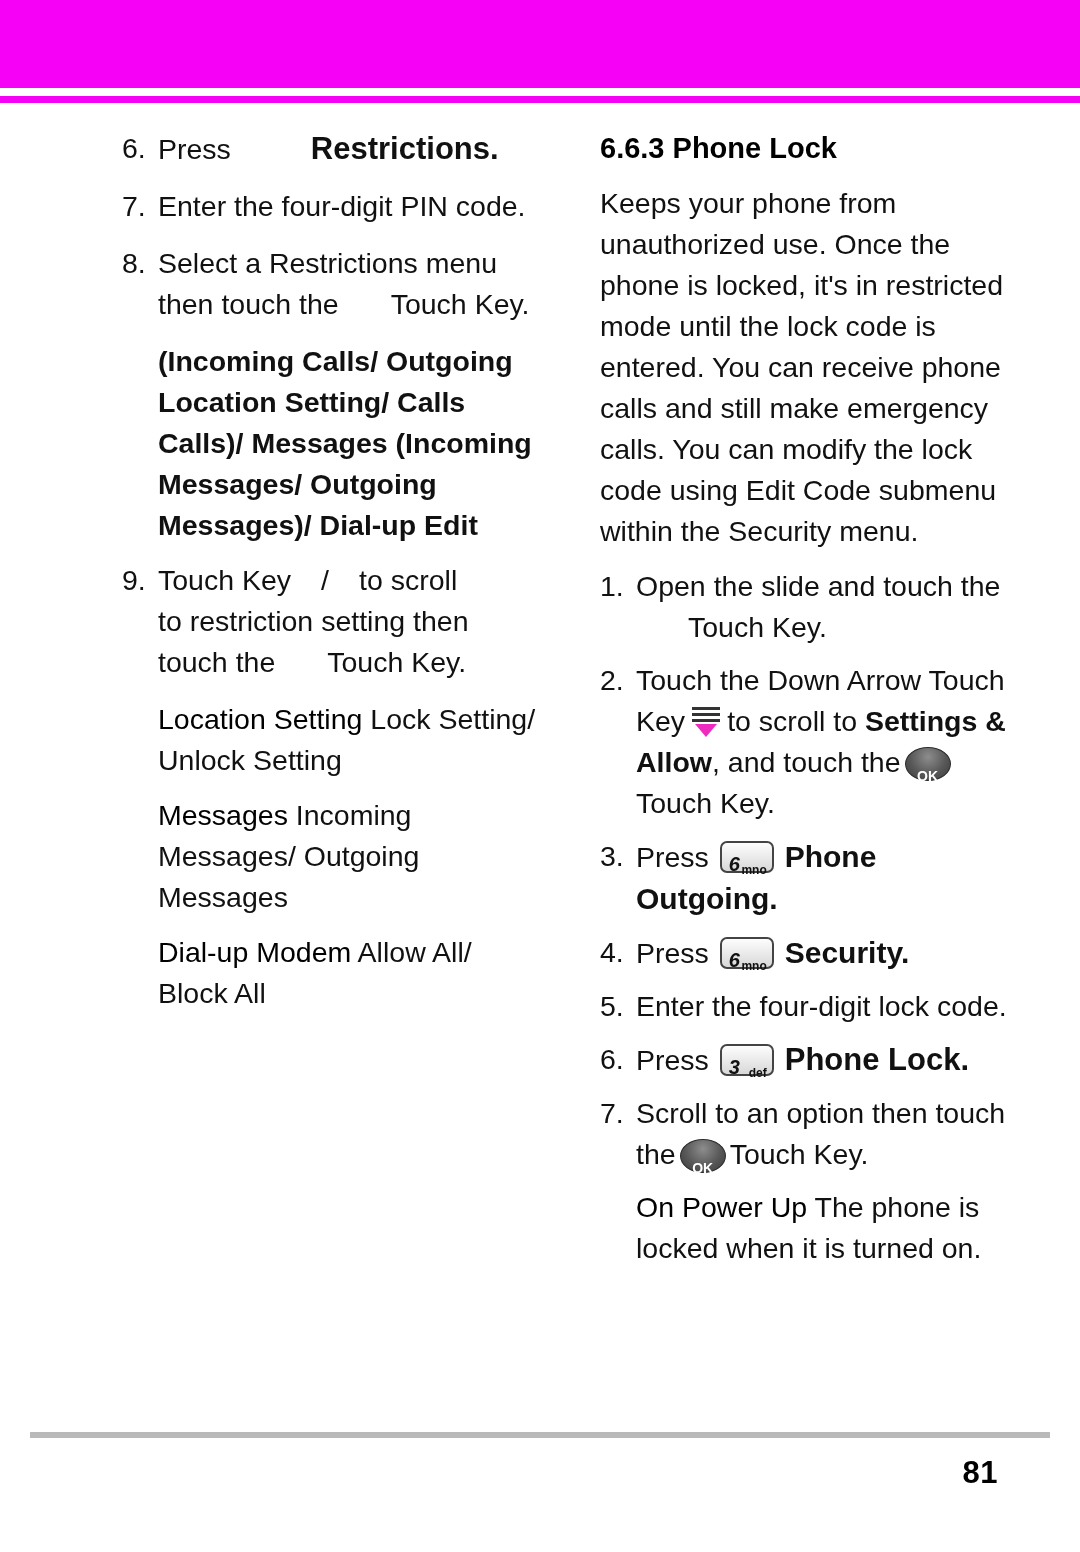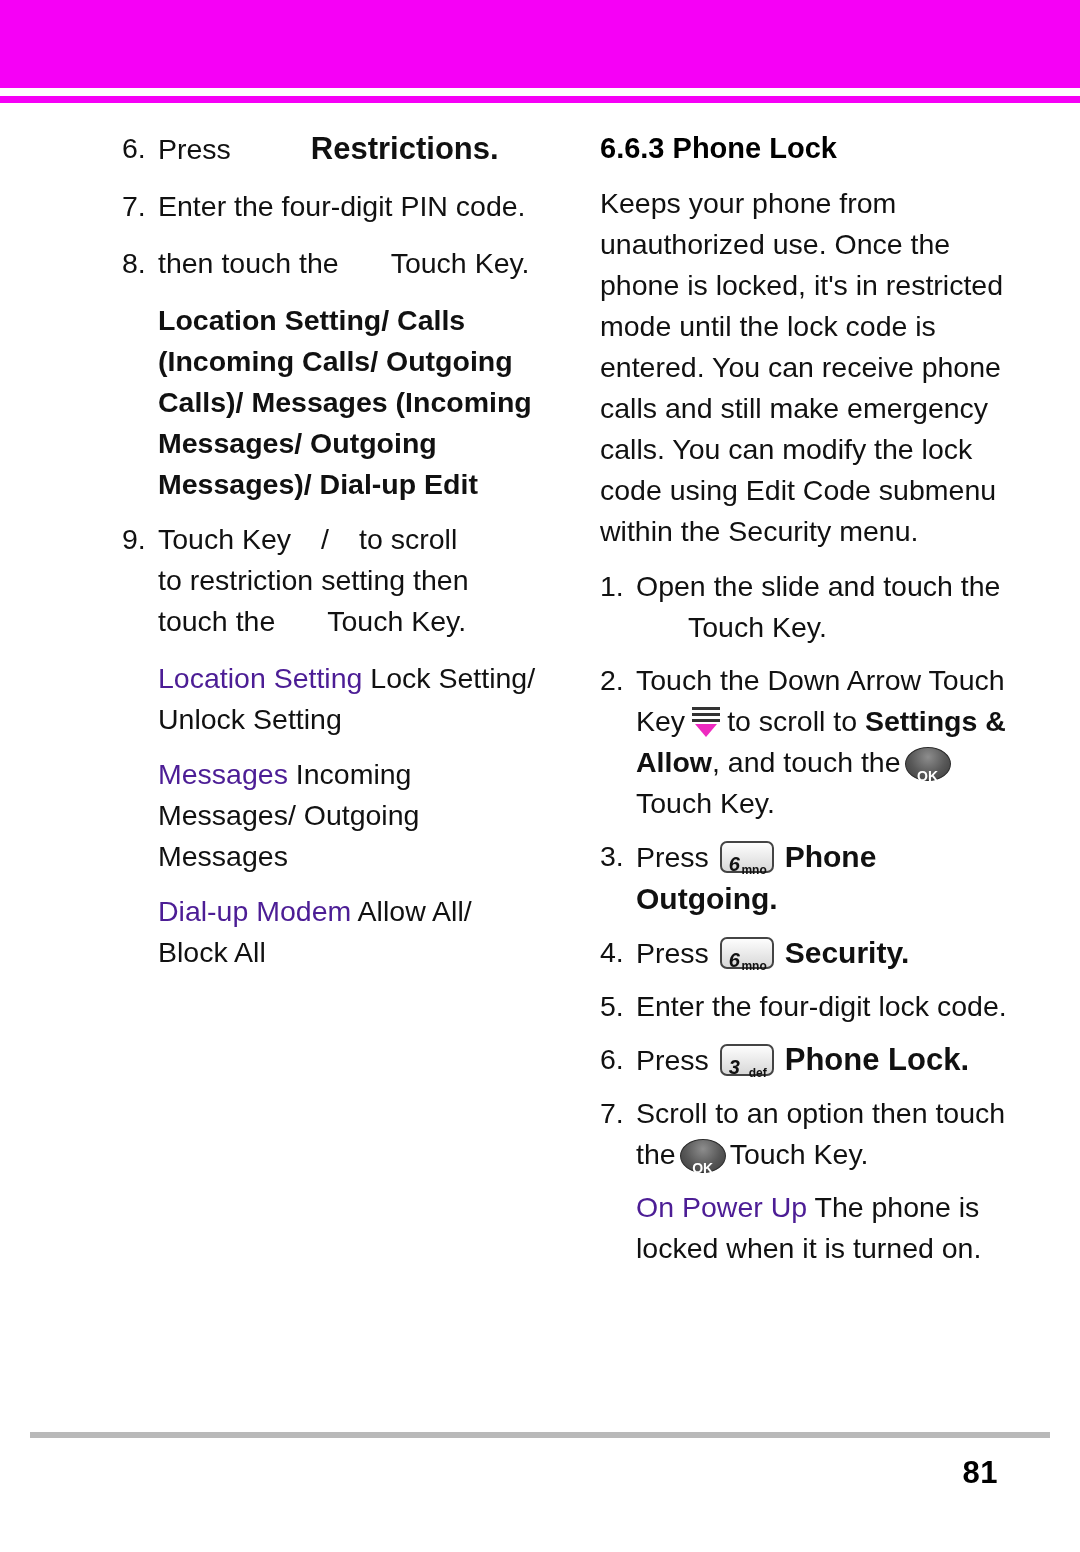--- a/index.html
+++ b/index.html
@@ -74,21 +74,21 @@
     top: 0;
     width: 34px;
     text-align: left;
   }
   .item .body {
     margin-left: 36px;
   }
   .tight { margin-bottom: 12px; }
 
   .b { font-weight: bold; }
-  .magenta { color: #4c1d95; }
+  .magenta { color: #000000; }
 
   .heading {
     font-size: 29px;
     font-weight: bold;
     margin: 0 0 14px 0;
     color: #000;
   }
   .para {
     margin: 0 0 14px 0;
   }
@@ -214,27 +214,28 @@
   </div>
 
   <div class="item">
     <span class="num">7.</span>
     <div class="body">Enter the four-digit PIN code.</div>
   </div>
 
   <div class="item">
     <span class="num">8.</span>
     <div class="body">
+      <div>Select a Restrictions menu</div>
       <div><span>then touch the</span><span class="gap-space-sm"></span><span>Touch Key.</span></div>
     </div>
   </div>
 
   <div class="blockbold">
+    <div>(Incoming Calls/ Outgoing</div>
     <div>Location Setting/ Calls</div>
-    <div>(Incoming Calls/ Outgoing</div>
     <div>Calls)/ Messages (Incoming</div>
     <div>Messages/ Outgoing</div>
     <div>Messages)/ Dial-up Edit</div>
   </div>
 
   <div class="item">
     <span class="num">9.</span>
     <div class="body">
       <div><span>Touch Key</span><span class="gap-space-xs"></span><span>/</span><span class="gap-space-xs"></span><span>to scroll</span></div>
       <div>to restriction setting then</div>

